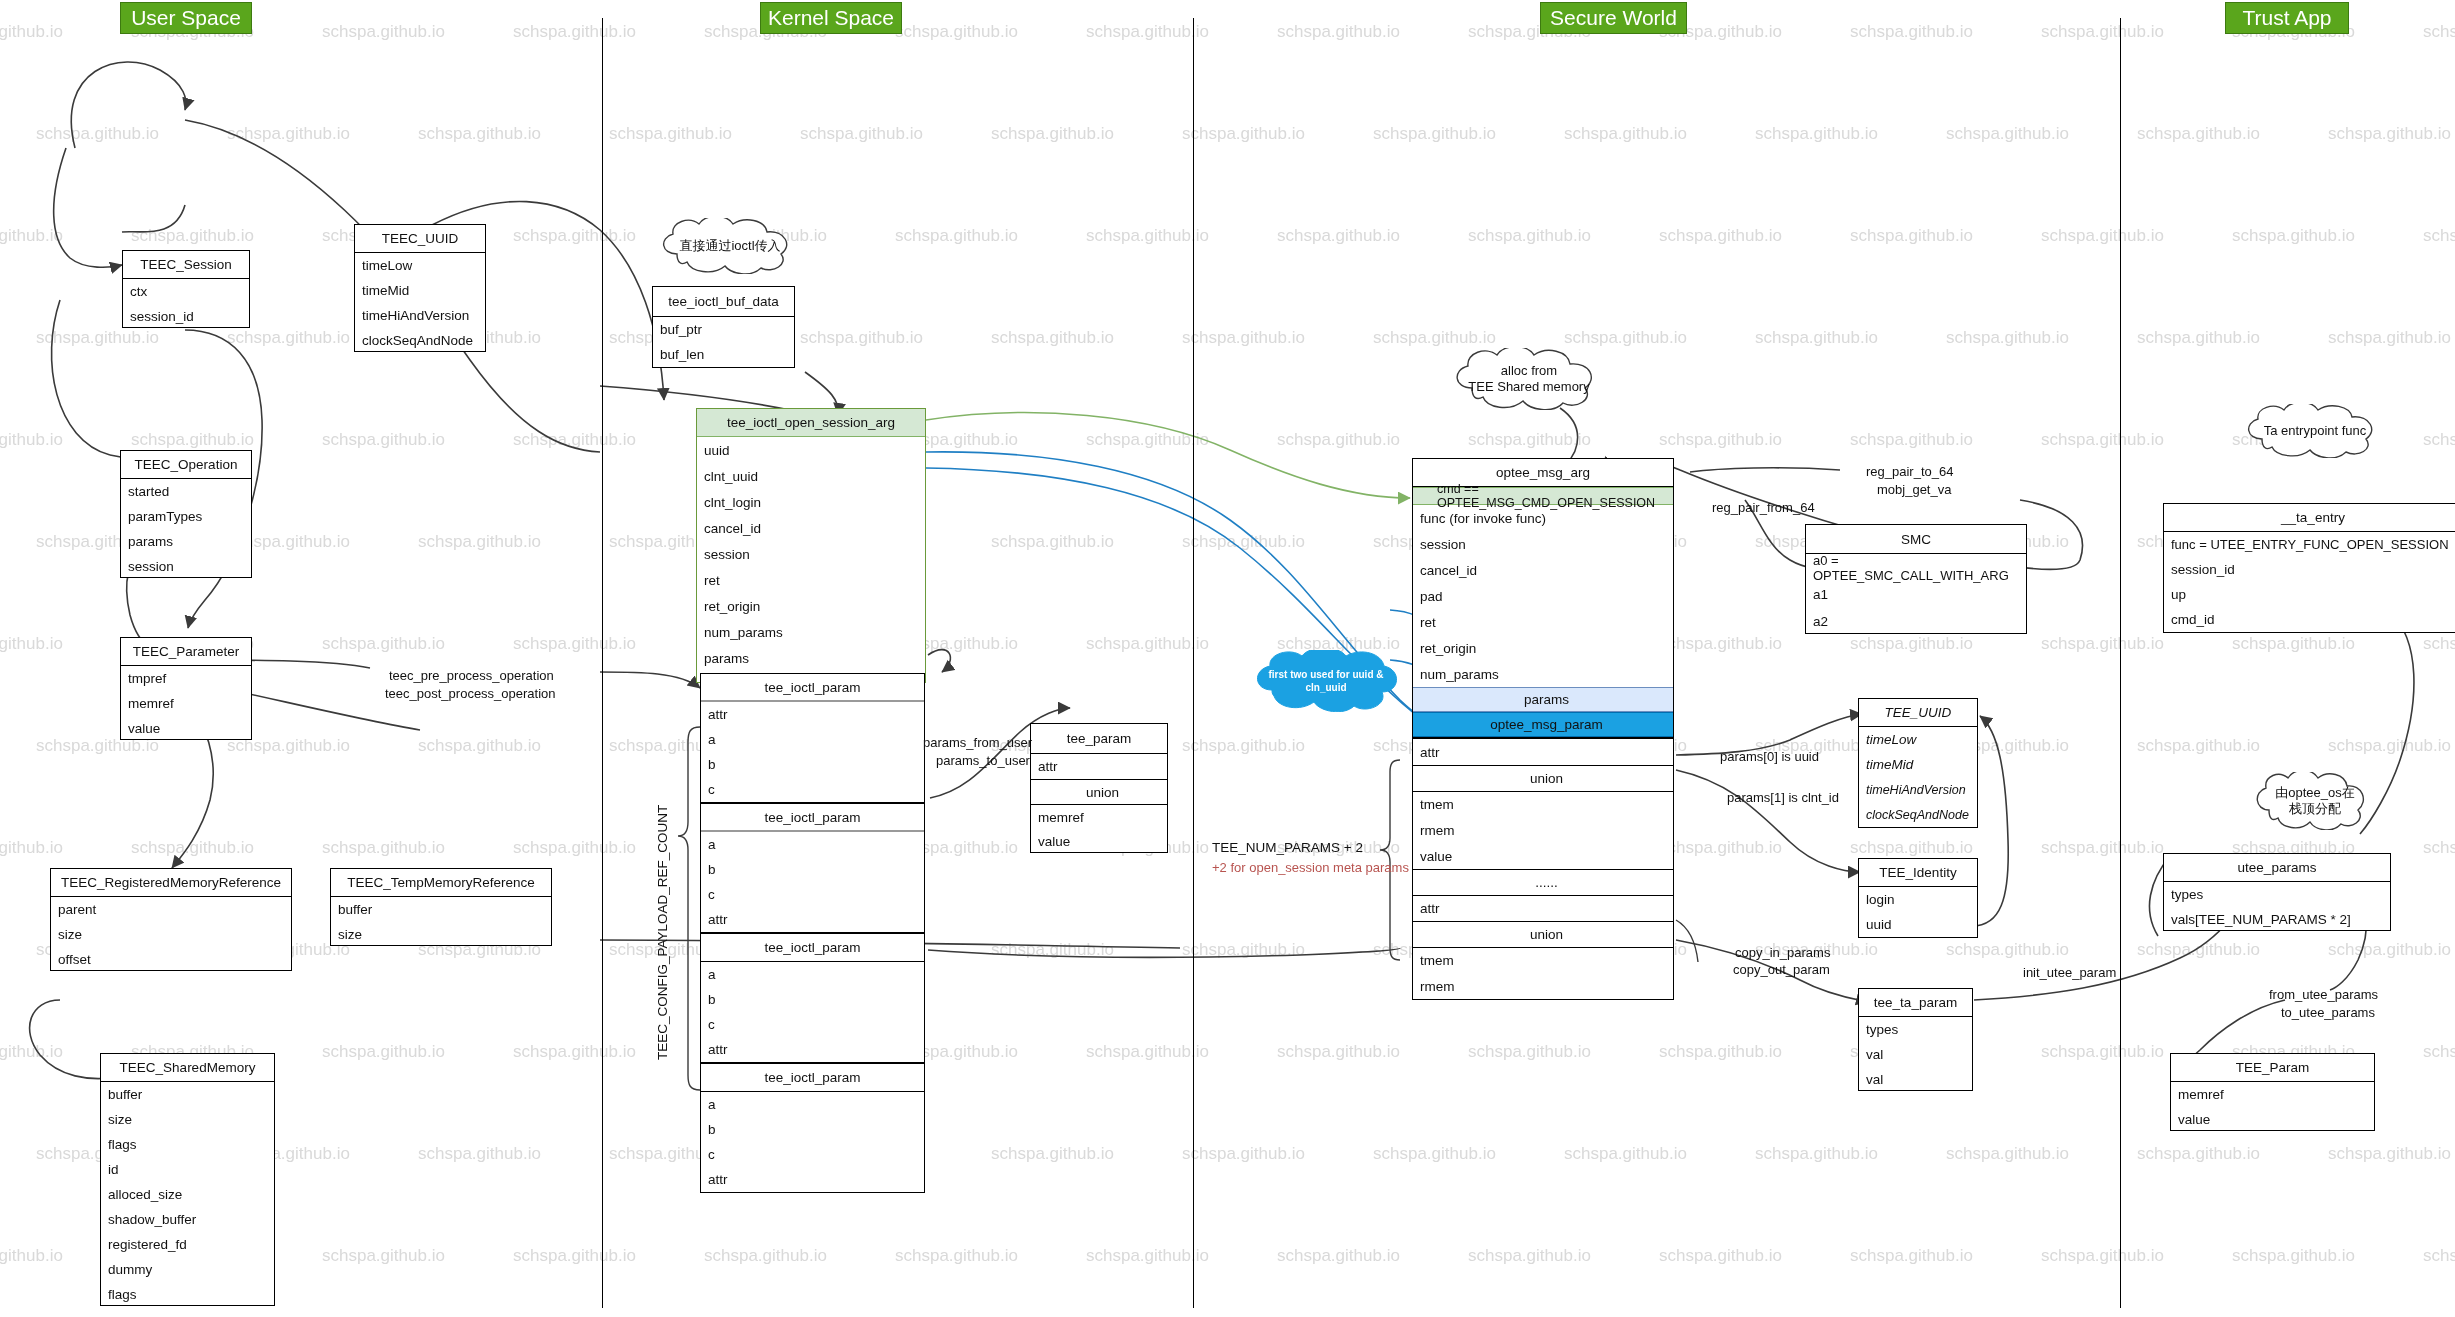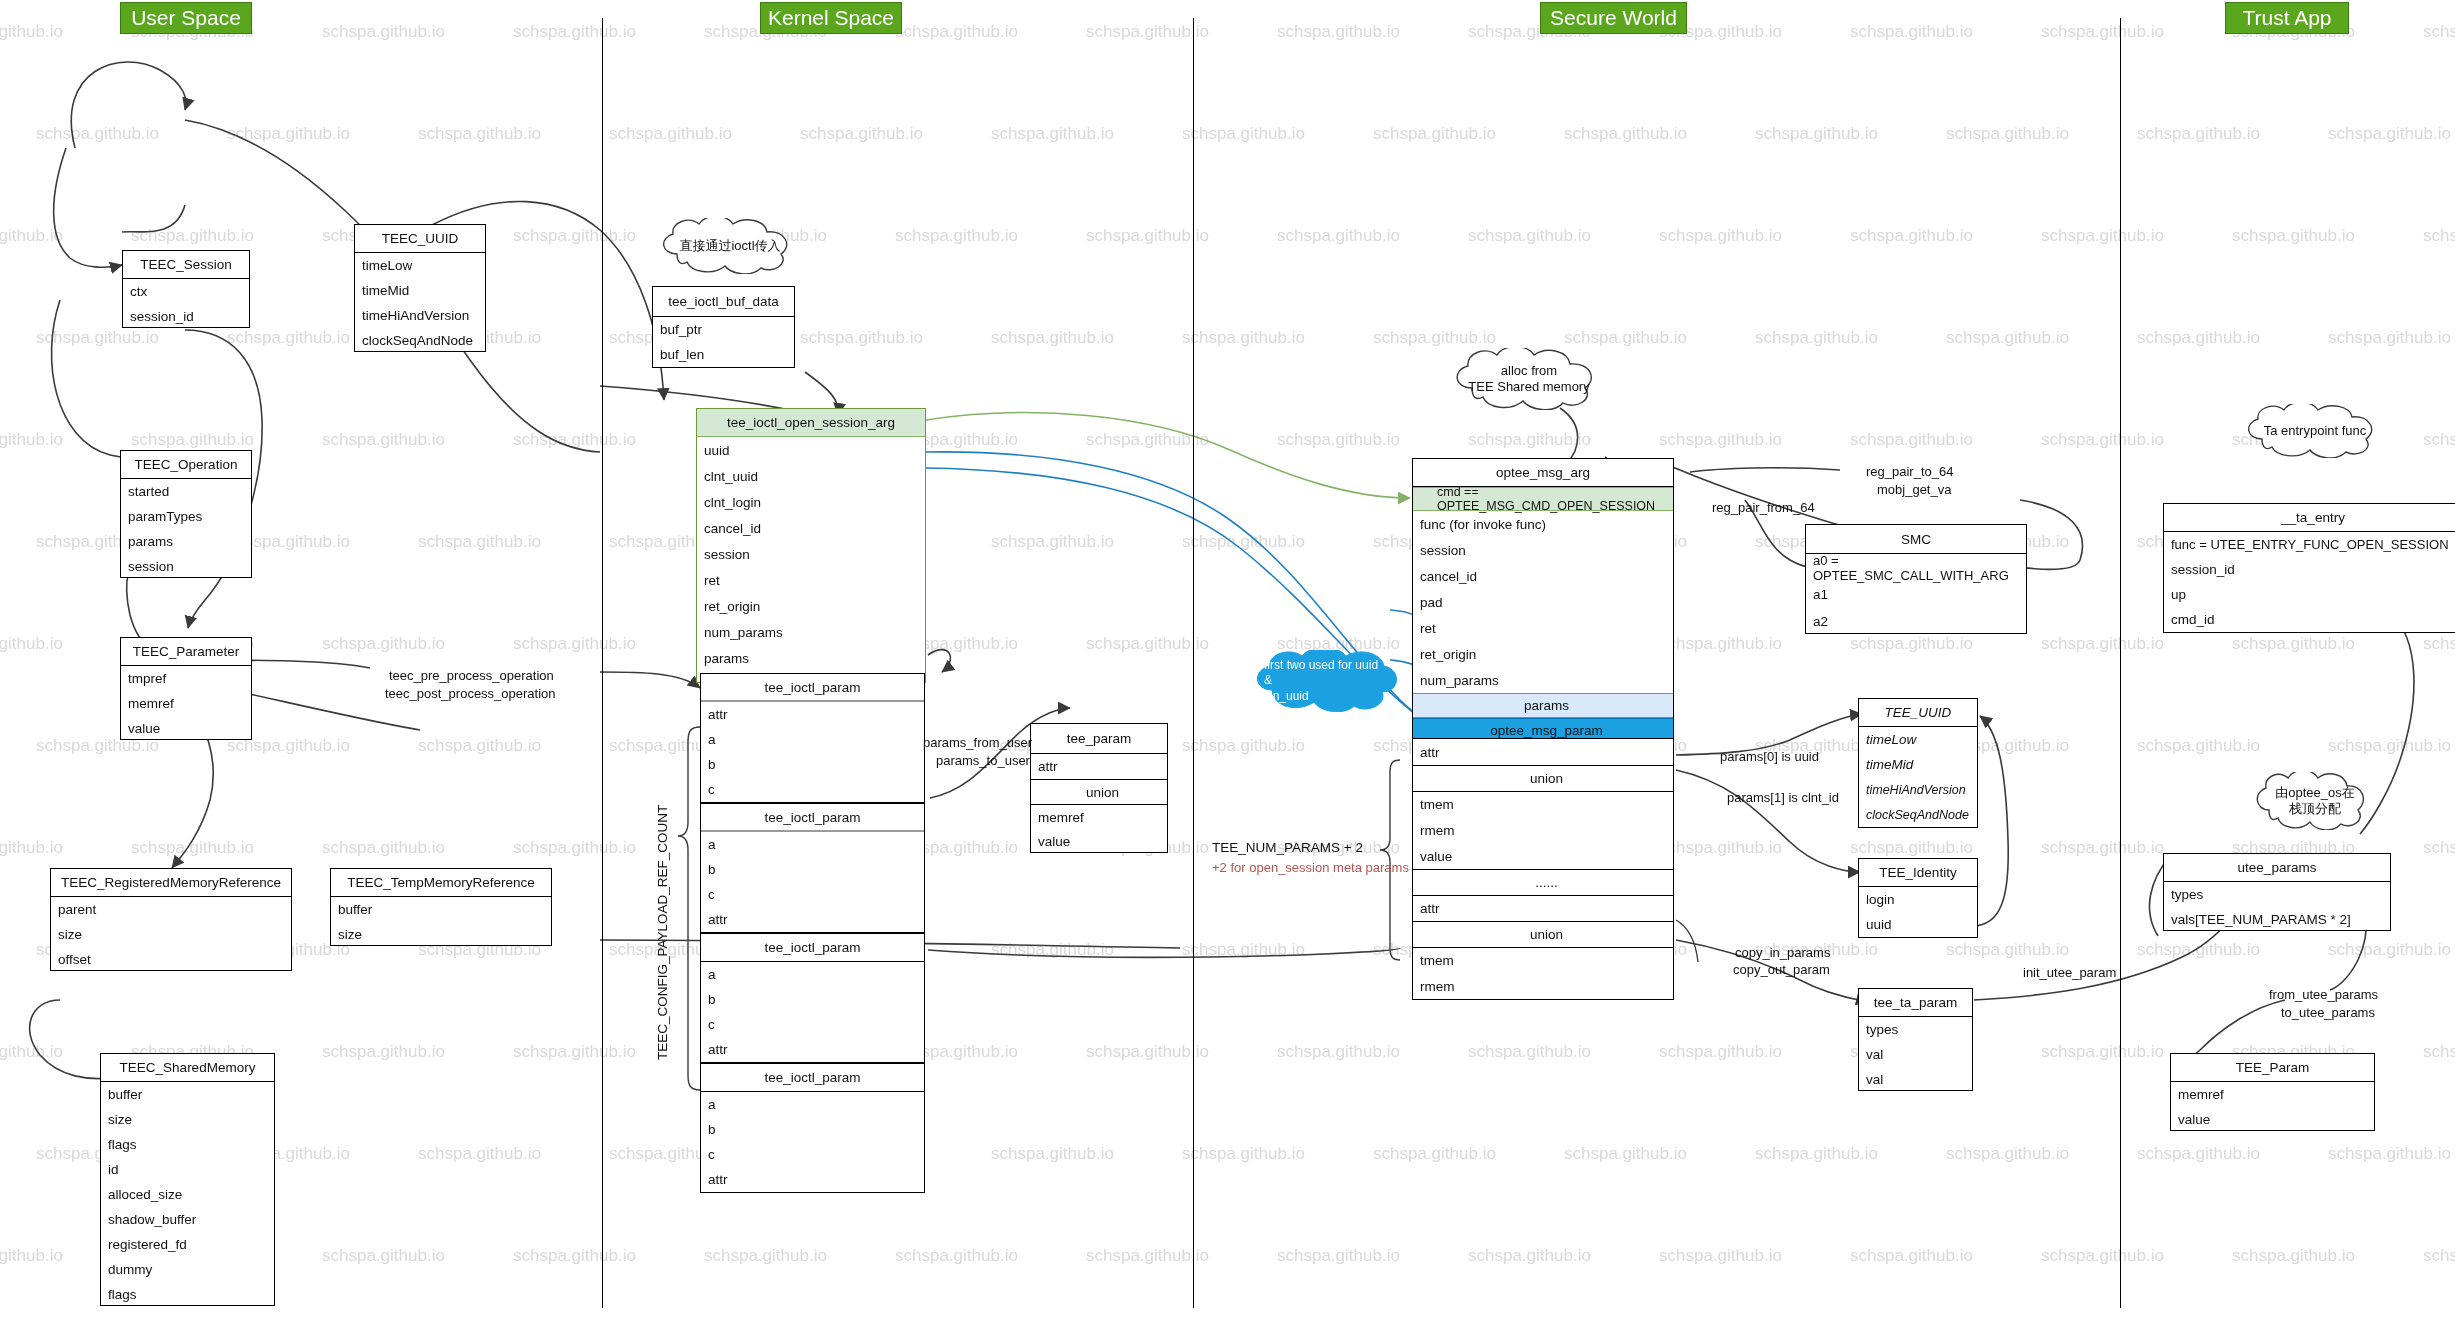--- a/index.html
+++ b/index.html
@@ -46,21 +46,21 @@
     transform-origin:0 0;transform:rotate(-90deg);}
 
   
   .cloud{position:absolute;z-index:6;display:flex;align-items:center;justify-content:center;
     text-align:center;font-size:13px;color:#111;line-height:1.25;}
   .cloud svg{position:absolute;inset:0;}
   .cloud span{position:relative;z-index:1;}
 
   
   .blob{position:absolute;z-index:6;display:flex;align-items:center;justify-content:center;
-    font-size:12px;color:#fff;line-height:1.3;}
+    text-align:center;font-size:10px;color:#fff;line-height:1.3;font-weight:bold;}
   .blob svg{position:absolute;inset:0;}
   .blob span{position:relative;z-index:1;padding:0 14px;}
 </style>
 </head>
 <body>
 
 <div id="canvas">
 
   <div id="watermarks">
       <div class="wm" style="left: -60px; top: 22px;">schspa.github.io</div>
@@ -454,21 +454,21 @@
   <div class="box" style="left:1030px;top:723px;width:138px;height:130px;">
     <div class="bt" style="height:30px;">tee_param</div>
     <div class="br" style="height:25px;">attr</div>
     <div class="br row-center hline" style="height:25px;">union</div>
     <div class="br hline" style="height:25px;">memref</div>
     <div class="br" style="height:25px;">value</div>
   </div>
 
   <div class="box" style="left:1412px;top:458px;width:262px;height:280px;">
     <div class="bt" style="height:28px;">optee_msg_arg</div>
-    <div class="br row-green" style="height:24px;font-size:12.5px;padding-left:24px;">cmd == OPTEE_MSG_CMD_OPEN_SESSION</div>
+    <div class="br row-green" style="height:18px;font-size:12.5px;padding-left:24px;">cmd == OPTEE_MSG_CMD_OPEN_SESSION</div>
     <div class="br" style="height:26px;">func (for invoke func)</div>
     <div class="br" style="height:26px;">session</div>
     <div class="br" style="height:26px;">cancel_id</div>
     <div class="br" style="height:26px;">pad</div>
     <div class="br" style="height:26px;">ret</div>
     <div class="br" style="height:26px;">ret_origin</div>
     <div class="br" style="height:26px;">num_params</div>
     <div class="br row-lightblue" style="height:25px;">params</div>
     <div class="br row-blue" style="height:25px;">optee_msg_param</div>
   </div>

